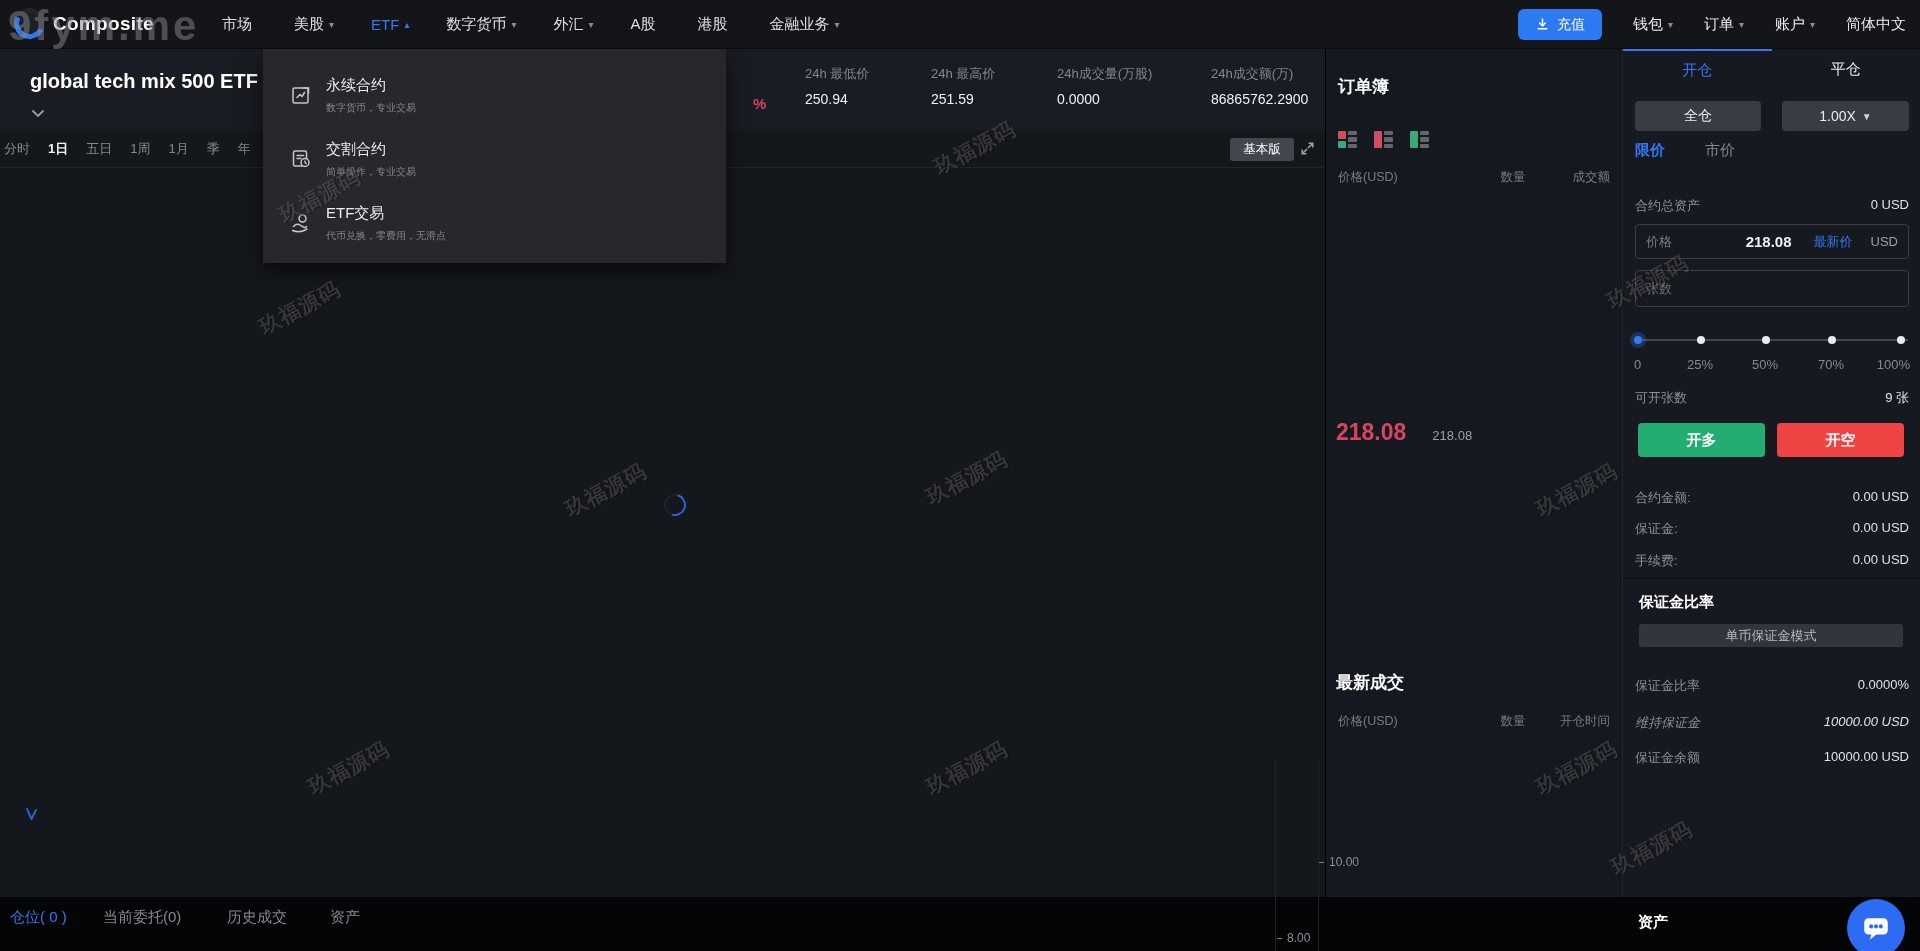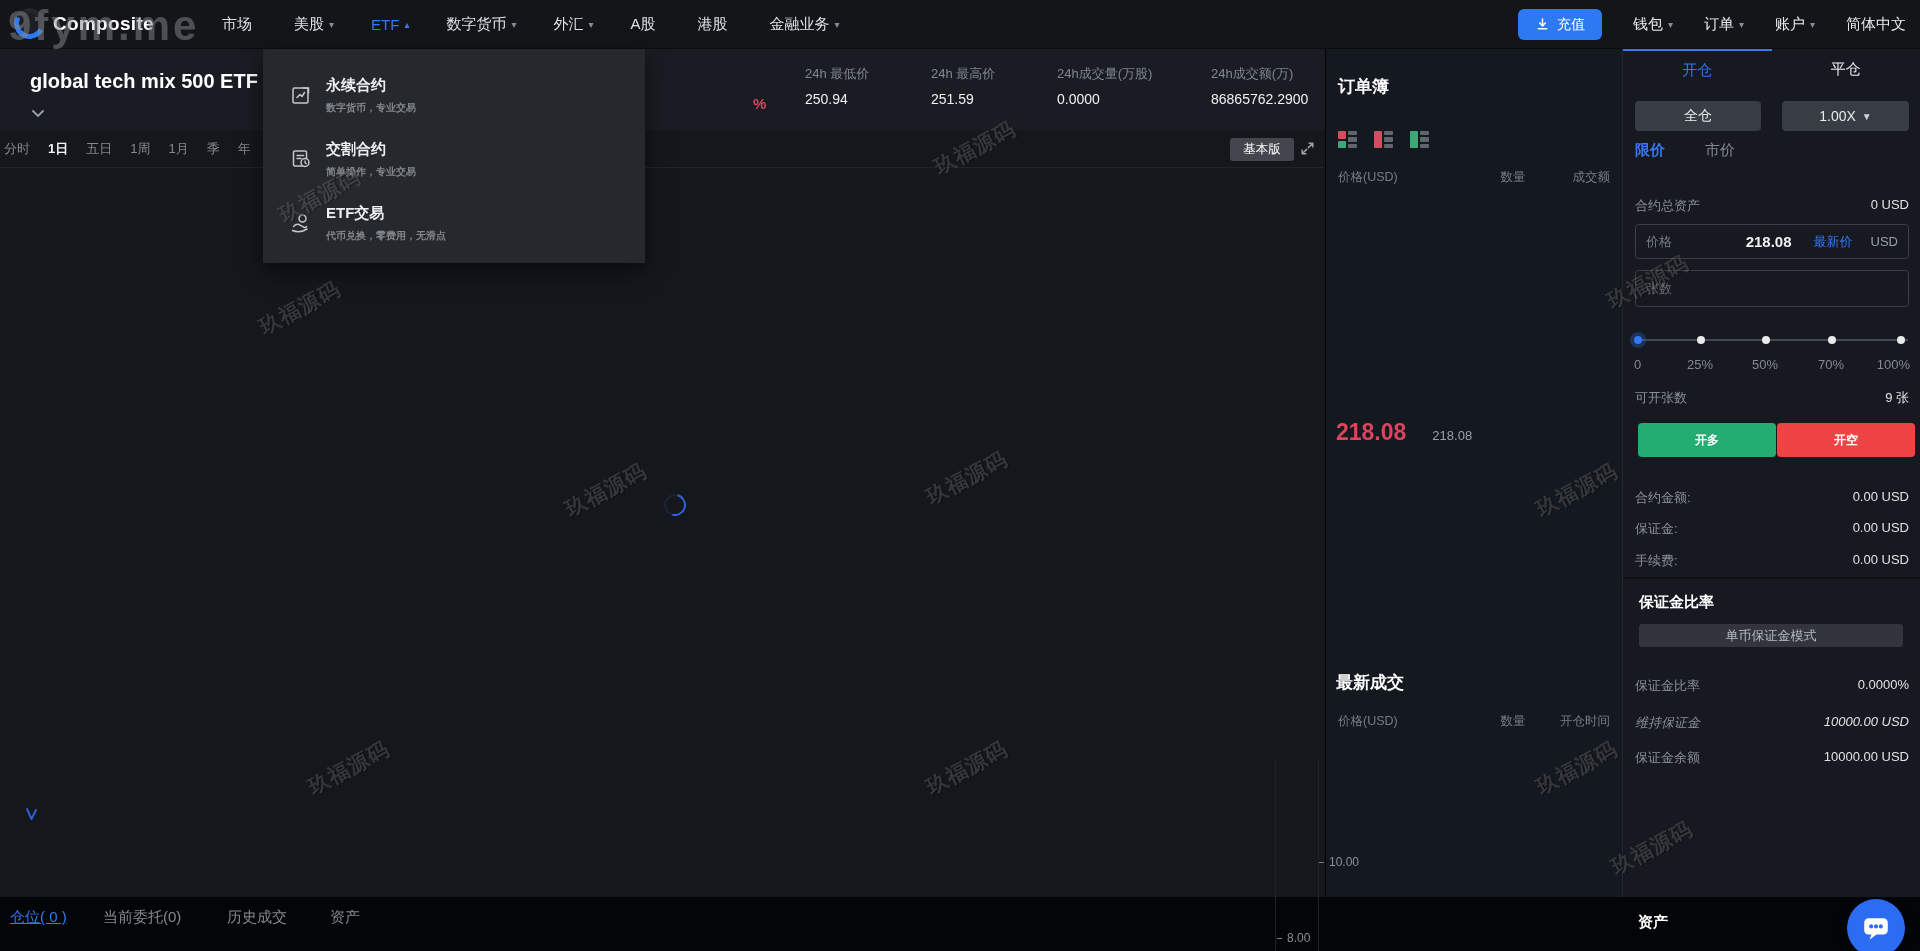--- a/index.html
+++ b/index.html
@@ -19,22 +19,22 @@
 .nav-item { display:flex; align-items:center; gap:5px; font-size:15px; color:#dde0e4; cursor:pointer; white-space:nowrap; }
 .nav-item .arrow { font-size:10px; color:#868b92; }
 .nav-item.active, .nav-item.active .arrow { color:#3478f5; }
 .nav-right { position:absolute; right:14px; top:0; height:49px; display:flex; align-items:center; gap:31px; z-index:21; }
 .recharge-btn { display:flex; align-items:center; gap:7px; background:#2c79f1; color:#ffffff; font-size:14px;
   height:31px; padding:0 17px; border-radius:6px; border:none; cursor:pointer; }
 .nav-link { display:flex; align-items:center; gap:5px; font-size:15px; color:#e8eaed; cursor:pointer; white-space:nowrap; }
 .nav-link .arrow { font-size:10px; color:#868b92; }
 
 
-#dropdown { position:absolute; left:263px; top:49px; width:382px; height:214px; background:#26282d;
-  z-index:30; box-shadow:0 8px 20px rgba(0,0,0,.55); padding:16px 0 0 26px;font-weight:bold; }
+#dropdown { position:absolute; left:263px; top:49px; width:463px; height:214px; background:#26282d;
+  z-index:30; box-shadow:0 8px 20px rgba(0,0,0,.55); padding:16px 0 0 26px; }
 .dd-item { display:flex; align-items:center; gap:13px; height:60px; margin-bottom:4px; cursor:pointer; }
 .dd-icon { width:24px; height:24px; flex:0 0 24px; }
 .dd-title { font-size:15px; color:#eceef0; margin-bottom:6px; }
 .dd-desc { font-size:10px; color:#82878e; }
 
 
 #ticker { position:absolute; left:0; top:49px; width:1325px; height:81px; background:#191c22; }
 .symbol { position:absolute; left:30px; top:21px; font-size:20px; font-weight:bold; color:#fff; }
 .symbol-chevron { position:absolute; left:31px; top:55px; cursor:pointer; }
 .pct-suffix { position:absolute; left:753px; top:46px; font-size:15px; font-weight:bold; color:#d9455f; }
@@ -115,22 +115,22 @@
   font-family:"Liberation Sans", sans-serif; }
 #qtyInput input::placeholder { color:#6a6f76; }
 .slider { position:absolute; left:11px; top:283px; width:276px; height:16px; }
 .slider .track { position:absolute; left:2px; right:2px; top:7px; height:2px; background:#43474e; }
 .sl-dot { position:absolute; top:4px; width:8px; height:8px; border-radius:50%; background:#e8eaec; cursor:pointer; }
 .sl-dot.first { background:#3478f5; box-shadow:0 0 0 4px rgba(52,120,245,.28); }
 .sl-labels { position:absolute; left:11px; top:308px; width:276px; height:14px; font-size:13px; color:#84898f; }
 .sl-labels span { position:absolute; transform:translateX(-50%); }
 .sl-labels span:first-child { transform:none; }
 .sl-labels span:last-child { transform:none; right:0; }
-.trade-btn { position:absolute; top:374px; width:138px; height:34px; border:none; border-radius:4px;
-  color:#fff; font-size:12px; font-weight:bold; cursor:pointer; }
+.trade-btn { position:absolute; top:374px; width:127px; height:34px; border:none; border-radius:4px;
+  color:#fff; font-size:15px; font-weight:bold; cursor:pointer; }
 #buyBtn { left:15px; background:#23ad73; }
 #sellBtn { left:154px; background:#ef4444; }
 .tp-divider { position:absolute; left:0; top:528px; width:100%; height:2px; background:#0e1014; }
 .margin-title { position:absolute; left:16px; top:544px; font-size:15px; font-weight:bold; color:#fff; }
 .margin-mode-btn { position:absolute; left:16px; top:575px; width:264px; height:23px; background:#32363c;
   border:none; border-radius:3px; color:#b6bbc1; font-size:13px; cursor:pointer; }
 
 
 .chat-fab { position:absolute; left:1847px; top:899px; width:58px; height:58px; border-radius:50%;
   background:#2b6cf2; z-index:50; display:flex; align-items:center; justify-content:center;
@@ -269,21 +269,21 @@
   <span class="tick"></span>
     <span>10.00</span>
 </div>
 <div class="axis-label" style="left:1277px; top:931px;">
   <span class="tick"></span>
     <span>8.00</span>
 </div>
 
 <div id="bottomstrip"></div>
 <div class="bottom-tabs">
-  <span class="btab active" style="left:0;text-decoration:underline;">仓位( 0 )</span>
+  <span class="btab active" style="left:0;">仓位( 0 )</span>
   <span class="btab" style="left:93px;">当前委托(0)</span>
   <span class="btab" style="left:217px;">历史成交</span>
   <span class="btab" style="left:320px;">资产</span>
 </div>
 <div class="assets-heading">资产</div>
 
 <div id="orderbook">
   <div class="ob-title">订单簿</div>
   <div class="ob-icons">
     <div class="ob-icon">

